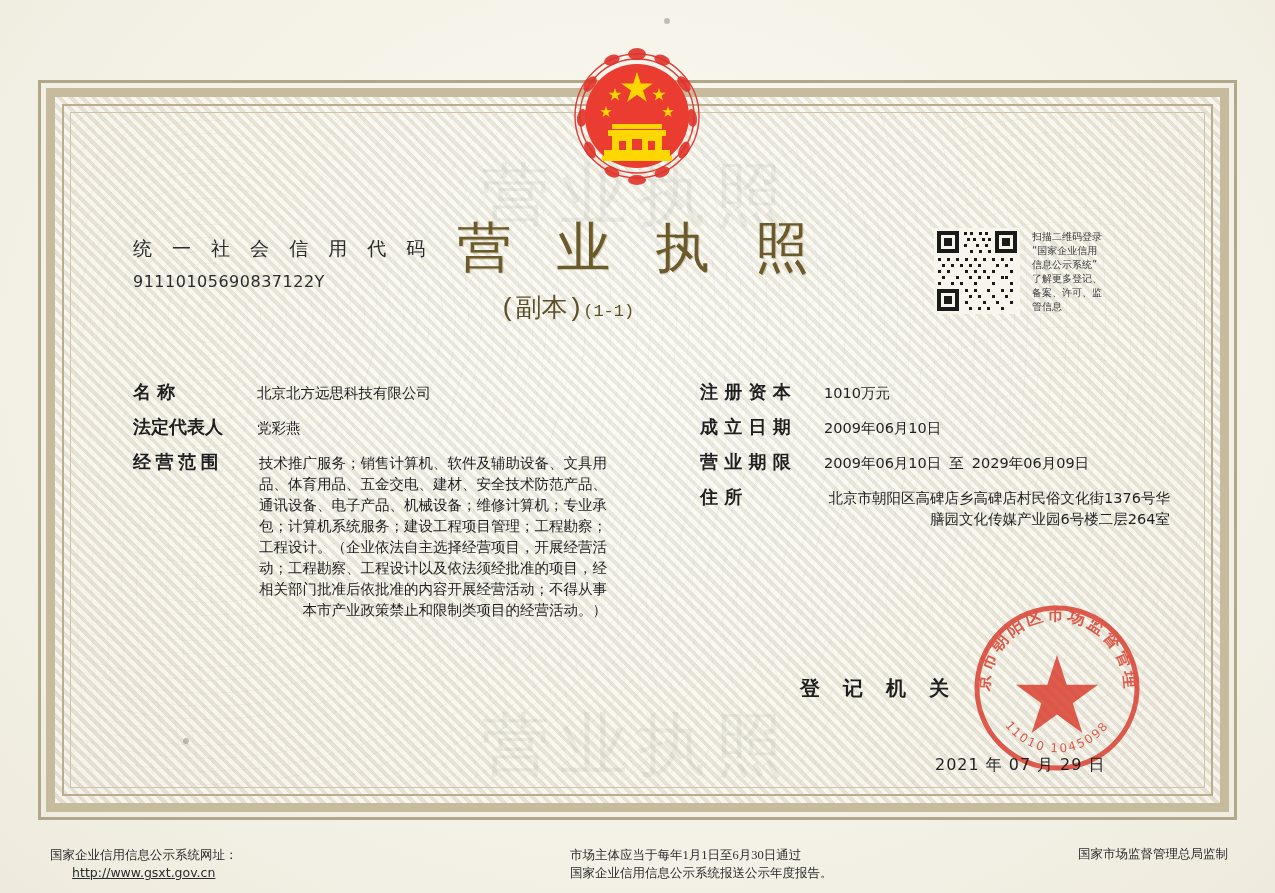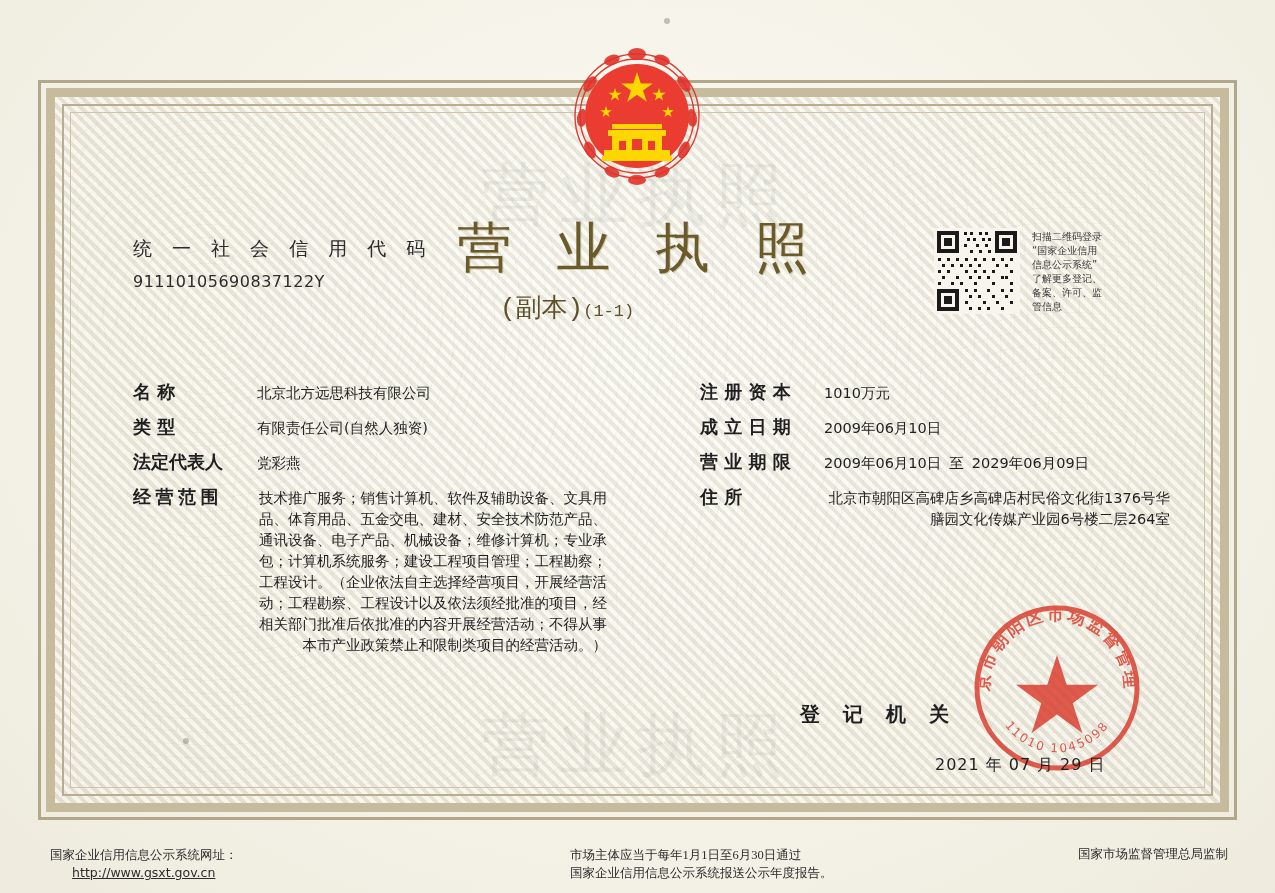--- a/index.html
+++ b/index.html
@@ -208,21 +208,21 @@
   .field-value.wide { width: 350px; text-align: right; }
   .rng {
     display: inline-block;
   }
   .rng .sep { margin: 0 8px; }
 
   
   .reg-auth {
     position: absolute;
     left: 800px;
-    top: 701px;
+    top: 675px;
     font-size: 20px;
     letter-spacing: 8px;
     font-weight: bold;
     color: #1f1f1f;
     font-family: "DejaVu Sans", sans-serif;
   }
   
   .date-line {
     position: absolute;
     left: 935px;
@@ -448,24 +448,20 @@
     <div>备案、许可、监</div>
     <div>管信息</div>
   </div>
 
   <div class="fields-left">
     <div class="field-row">
       <div class="field-label">名    称</div>
       <div class="field-value">北京北方远思科技有限公司</div>
     </div>
     <div class="field-row">
-      <div class="field-label">类    型</div>
-      <div class="field-value">有限责任公司(自然人独资)</div>
-    </div>
-    <div class="field-row">
       <div class="field-label lbl-5">法定代表人</div>
       <div class="field-value">党彩燕</div>
     </div>
     <div class="field-row">
       <div class="field-label lbl-5">经 营 范 围</div>
       <div class="field-value wide">技术推广服务；销售计算机、软件及辅助设备、文具用品、体育用品、五金交电、建材、安全技术防范产品、通讯设备、电子产品、机械设备；维修计算机；专业承包；计算机系统服务；建设工程项目管理；工程勘察；工程设计。（企业依法自主选择经营项目，开展经营活动；工程勘察、工程设计以及依法须经批准的项目，经相关部门批准后依批准的内容开展经营活动；不得从事本市产业政策禁止和限制类项目的经营活动。）</div>
     </div>
   </div>
 
   <div class="fields-right">

